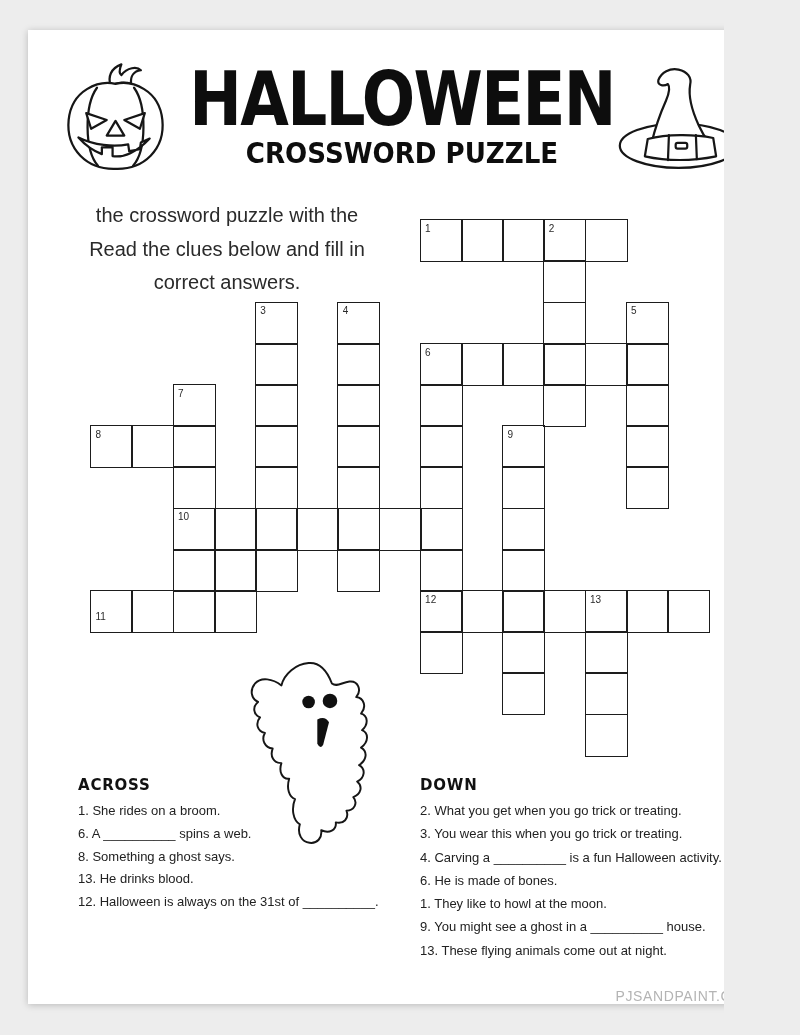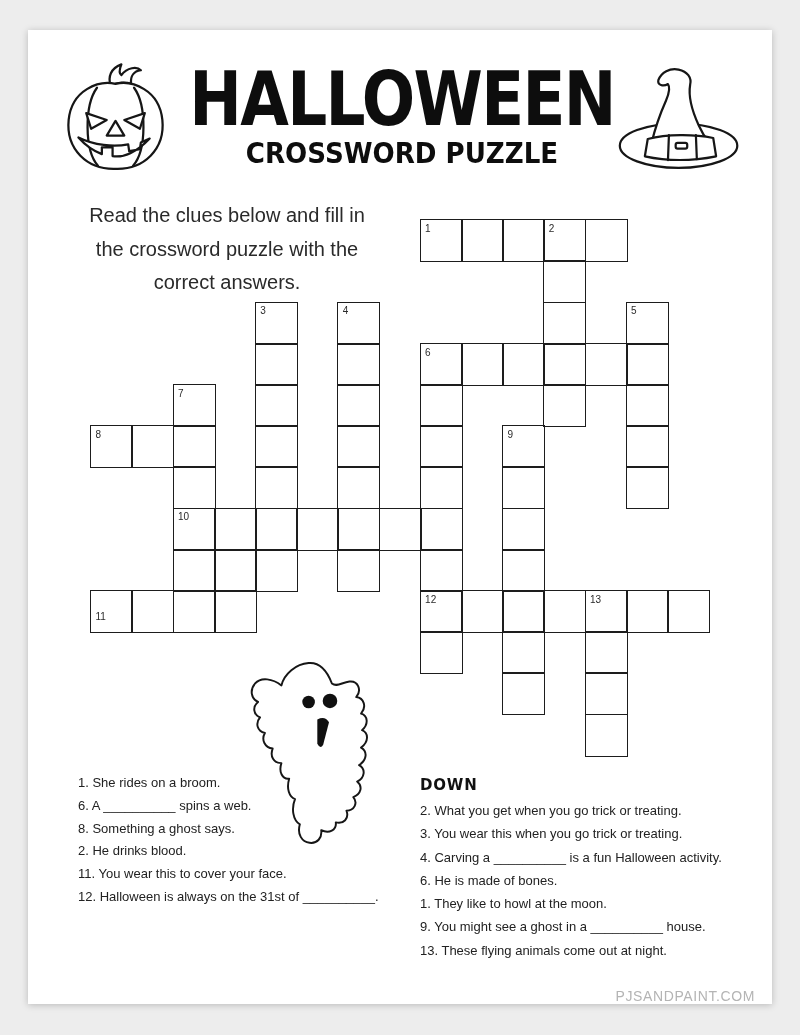--- a/index.html
+++ b/index.html
@@ -1,16 +1,16 @@
 <!DOCTYPE html>
 <html><head>
 <meta charset="utf-8">
 <style>
   html,body{margin:0;padding:0;background:#ededed;}
-  .stage{position:relative;width:800px;height:1035px;background:#ededed;overflow:hidden;
+  .stage{position:relative;width:724px;height:1035px;background:#ededed;overflow:hidden;
          font-family:"Liberation Sans",sans-serif;color:#1c1c1c;}
   .paper{position:absolute;left:28px;top:30px;width:744px;height:974px;background:#ffffff;
          box-shadow:0 1px 7px rgba(0,0,0,0.22);}
   .title{position:absolute;left:102px;top:62px;width:600px;text-align:center;
          font-family:"DejaVu Sans","Liberation Sans",sans-serif;
          font-weight:bold;font-size:74px;line-height:74px;letter-spacing:-2px;color:#0d0d0d;
          transform:scaleX(0.85);transform-origin:center;}
   .subtitle{position:absolute;left:102px;top:137px;width:600px;text-align:center;
          font-family:"DejaVu Sans","Liberation Sans",sans-serif;
          font-weight:bold;font-size:29px;line-height:32px;letter-spacing:0px;color:#0d0d0d;
@@ -55,22 +55,22 @@
   <svg style="left:615px;top:52px;" width="130" height="120" viewBox="0 0 135 122">
     <ellipse class="outline" cx="66" cy="96" rx="61" ry="23"></ellipse>
     <path class="outline" d="M38,93 C43,72 49,58 53,49 C56,42 58,36 55,32 C50,35 44,33 45,28 C48,20 57,15 66,17 C75,19 80,25 78,33 C76,45 81,62 87,75 C90,82 94,88 98,93 Z"></path>
     <path class="outline" d="M34,89 C54,84 82,84 102,88 L105,107 C80,112 54,112 31,107 Z"></path>
     <path class="lineonly" d="M56,85 L55,111"></path>
     <path class="lineonly" d="M84,85 L85,110"></path>
     <rect class="lineonly" x="63" y="93" width="12" height="6" rx="2"></rect>
   </svg>
 
   <div class="instructions">
+    <div>the crossword puzzle with the</div>
     <div>Read the clues below and fill in</div>
-    <div>the crossword puzzle with the</div>
     <div>correct answers.</div>
   </div>
 
   <div id="grid">
       <div class="cell" style="left: 419.7px; top: 219.1px; width: 43px; height: 43px;"></div>
       <div class="cell" style="left: 460.9px; top: 219.1px; width: 43px; height: 43px;"></div>
       <div class="cell" style="left: 502.1px; top: 219.1px; width: 43px; height: 43px;"></div>
       <div class="cell" style="left: 543.3px; top: 219.1px; width: 43px; height: 43px;"></div>
       <div class="cell" style="left: 584.5px; top: 219.1px; width: 43px; height: 43px;"></div>
       <div class="cell" style="left: 543.3px; top: 260.3px; width: 43px; height: 43px;"></div>
@@ -159,26 +159,26 @@
          C105,188 113,184 112,176 C120,178 126,172 123,164 C131,164 135,156 130,150
          C138,147 140,139 134,134 C142,130 143,121 136,117 C144,112 145,103 138,99
          C146,93 146,84 139,81 C146,75 145,66 138,64 C144,57 141,48 133,47
          C139,40 135,30 126,31 C118,32 113,37 108,33 C103,20 95,11 84,12 Z"></path>
     <circle class="inkfill" cx="84" cy="52" r="6.5"></circle>
     <circle class="inkfill" cx="106" cy="51" r="7.5"></circle>
     <path class="inkfill" d="M93,70 Q101,66 105,73 L99,96 Q96,101 93,95 Z"></path>
   </svg>
 
   <div class="clues across" style="left:78px;top:776px;">
+    <h3>ACROSS</h3>
     <ul id="across-list">
         <li>1. She rides on a broom.</li>
         <li>6. A __________ spins a web.</li>
         <li>8. Something a ghost says.</li>
-        <li>2. He drinks blood.</li>
-        <li>11. You wear this to cover your face.</li>
+        <li>13. He drinks blood.</li>
         <li>12. Halloween is always on the 31st of __________.</li>
       </ul>
   </div>
   <div class="clues down" style="left:420px;top:776px;">
     <h3>DOWN</h3>
     <ul id="down-list">
         <li>2. What you get when you go trick or treating.</li>
         <li>3. You wear this when you go trick or treating.</li>
         <li>4. Carving a __________ is a fun Halloween activity.</li>
         <li>6. He is made of bones.</li>

